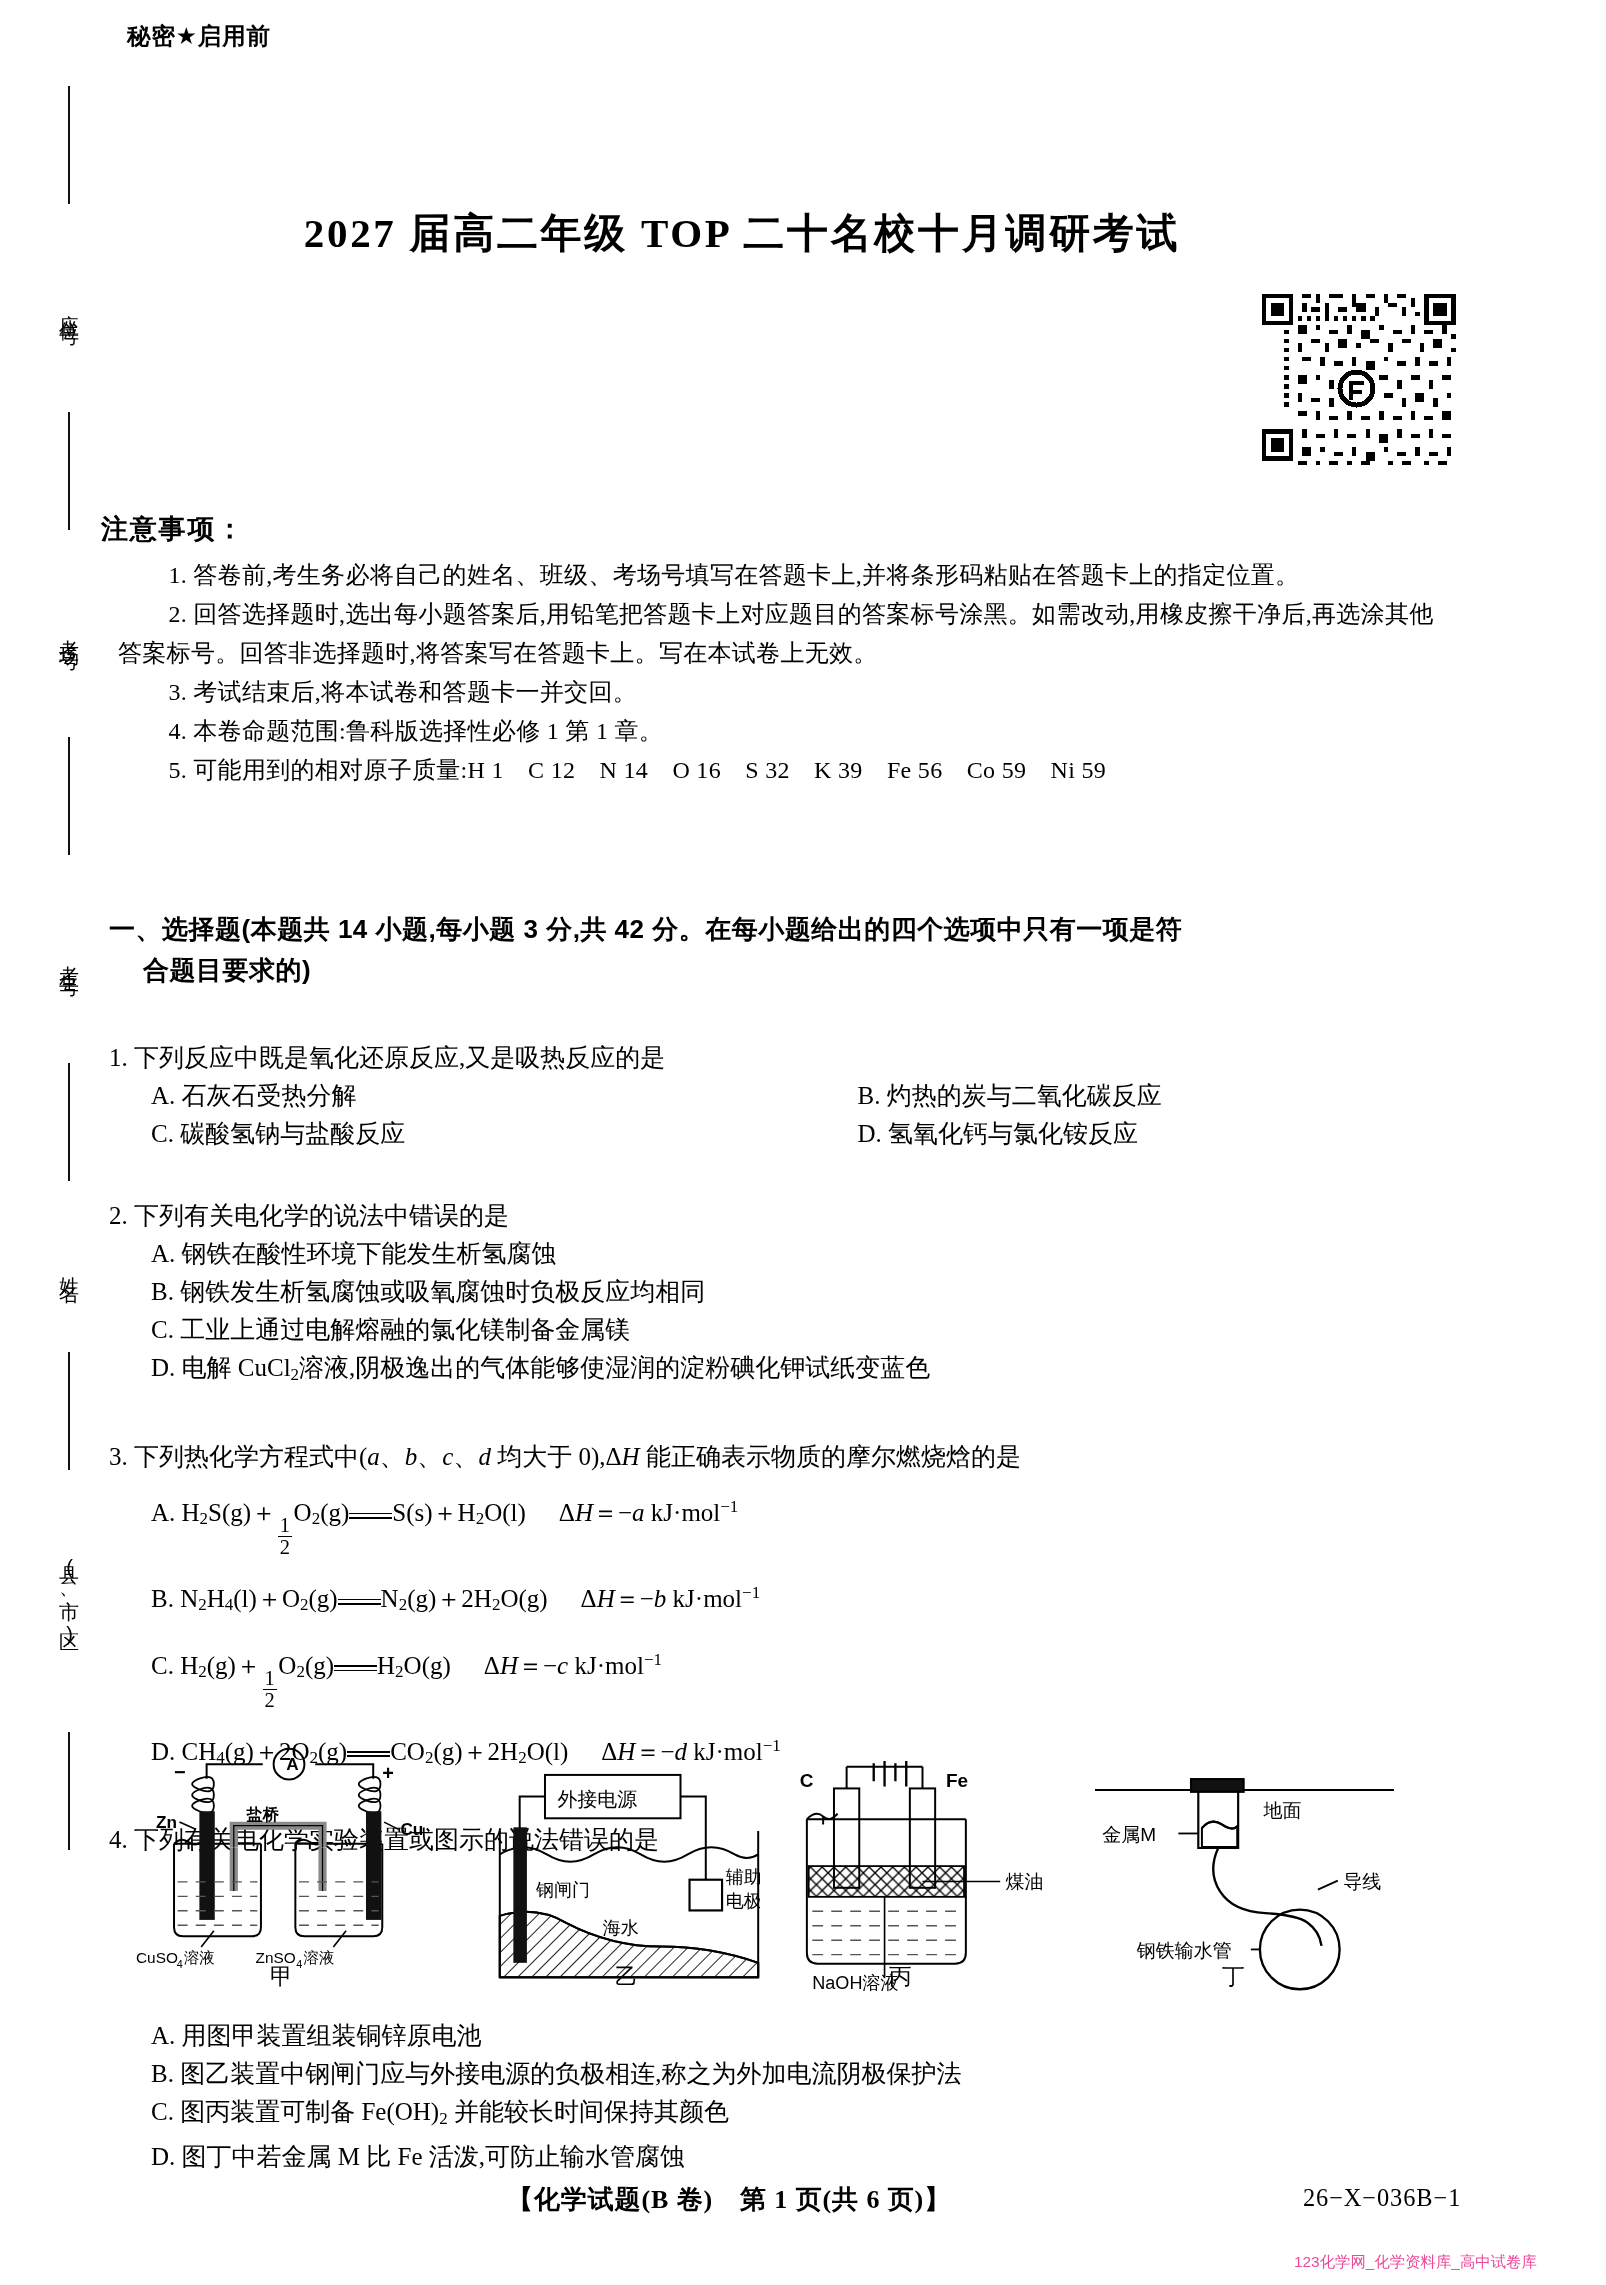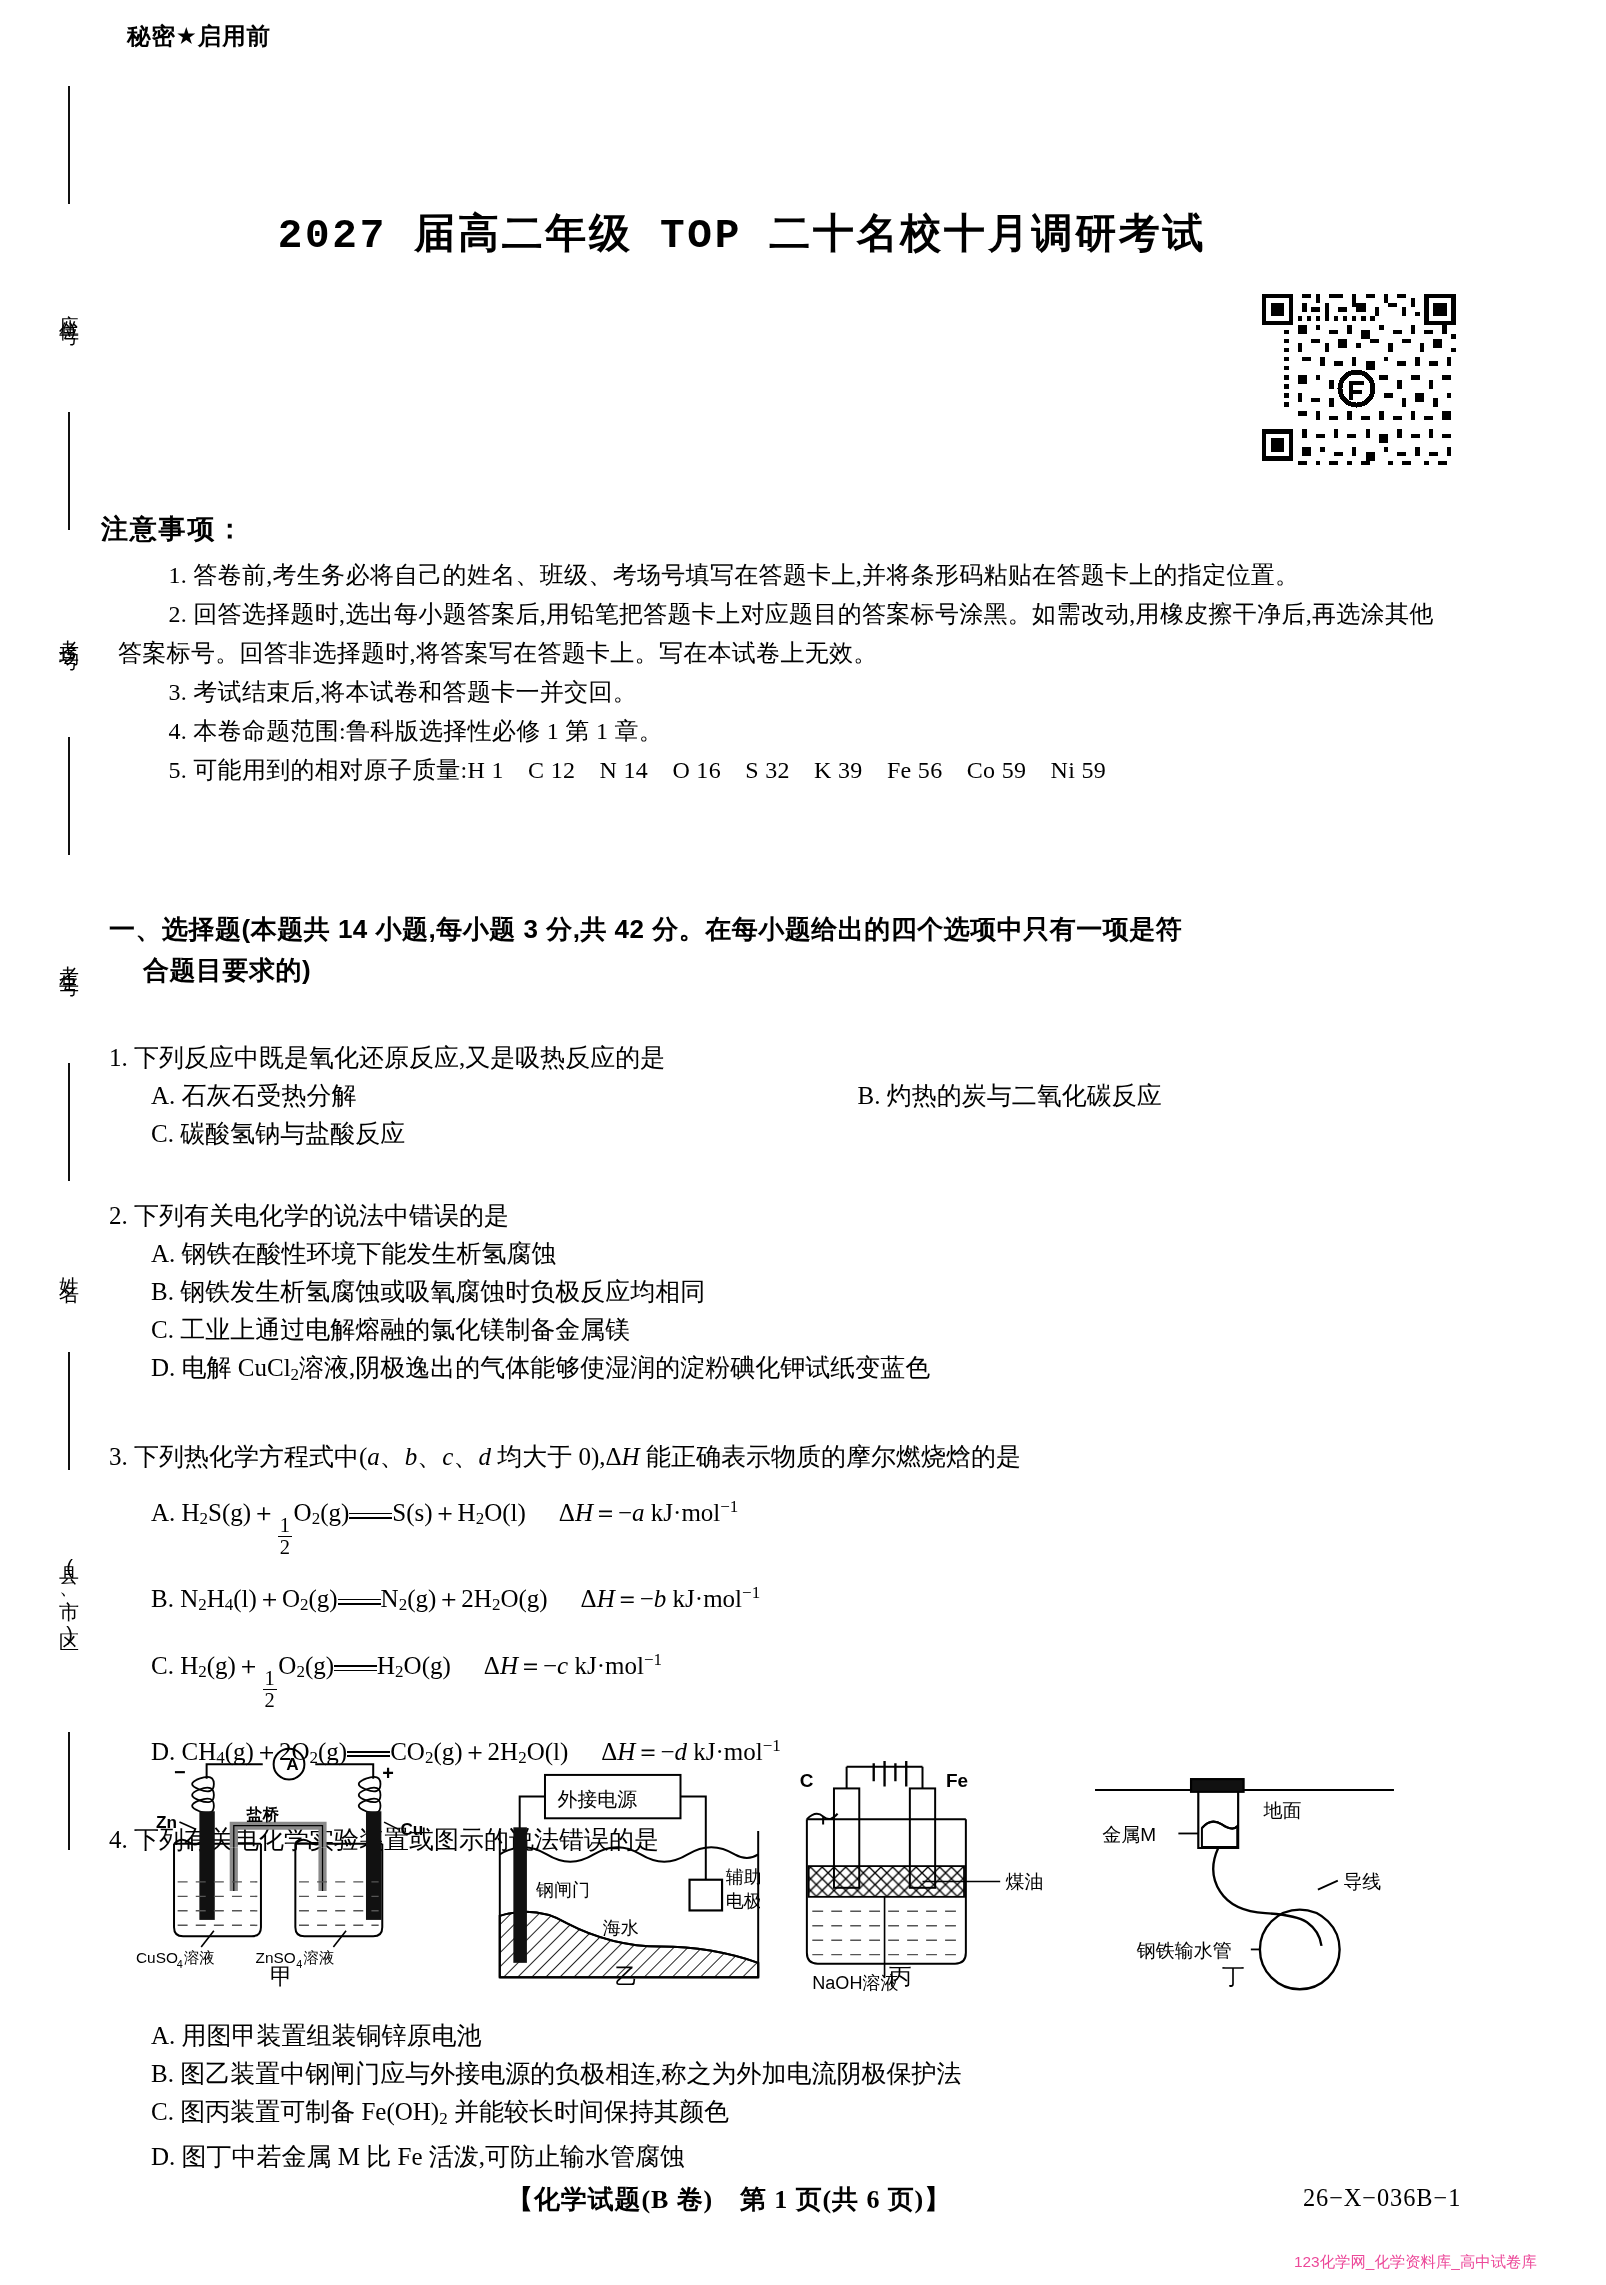--- a/index.html
+++ b/index.html
@@ -21,21 +21,21 @@
   .vlabel { writing-mode:vertical-rl; text-orientation:upright;
             font-size:20px; letter-spacing:6.3px; font-family:"Liberation Sans","DejaVu Sans",sans-serif;
             white-space:nowrap; }
   .vline { position:absolute; left:16.3px; width:1.8px; background:#111; }
 
   
   .secret { position:absolute; left:127px; top:20px; font-size:23.5px; letter-spacing:0.9px;
             font-family:"Liberation Sans","DejaVu Sans",sans-serif; font-weight:bold;}
   .main-title { position:absolute; left:109px; top:206px; width:1266px; text-align:center;
                 font-size:41px; font-weight:bold; letter-spacing:2.7px;
-                font-family:Liberation Mono, monospace; }
+                font-family:Liberation Serif, serif; }
   .sub-title { position:absolute; left:109px; top:380px; width:1266px; text-align:center;
                font-size:36px; font-weight:bold; letter-spacing:1.8px; }
 
   
   .qr { position:absolute; left:1257px; top:289px; width:208px; height:181px; }
   .qr svg { display:block; }
 
   
   .notice-title { position:absolute; left:101px; top:511px; font-size:27px; font-weight:bold;
                   font-family:"Liberation Sans","DejaVu Sans",sans-serif; letter-spacing:1.8px;text-align:right;}
@@ -287,20 +287,21 @@
   <div class="qwrap">
 
     <div class="q">
       <div class="qstem">1. 下列反应中既是氧化还原反应,又是吸热反应的是</div>
       <div class="opts2">
         <div>A. 石灰石受热分解</div>
         <div>B. 灼热的炭与二氧化碳反应</div>
       </div>
       <div class="opts2">
         <div>C. 碳酸氢钠与盐酸反应</div>
+        <div>D. 氢氧化钙与氯化铵反应</div>
       </div>
     </div>
 
     <div class="q">
       <div class="qstem">2. 下列有关电化学的说法中错误的是</div>
       <div class="opt">A. 钢铁在酸性环境下能发生析氢腐蚀</div>
       <div class="opt">B. 钢铁发生析氢腐蚀或吸氧腐蚀时负极反应均相同</div>
       <div class="opt">C. 工业上通过电解熔融的氯化镁制备金属镁</div>
       <div class="opt">D. 电解 CuCl<sub>2</sub>溶液,阴极逸出的气体能够使湿润的淀粉碘化钾试纸变蓝色</div>
     </div>

